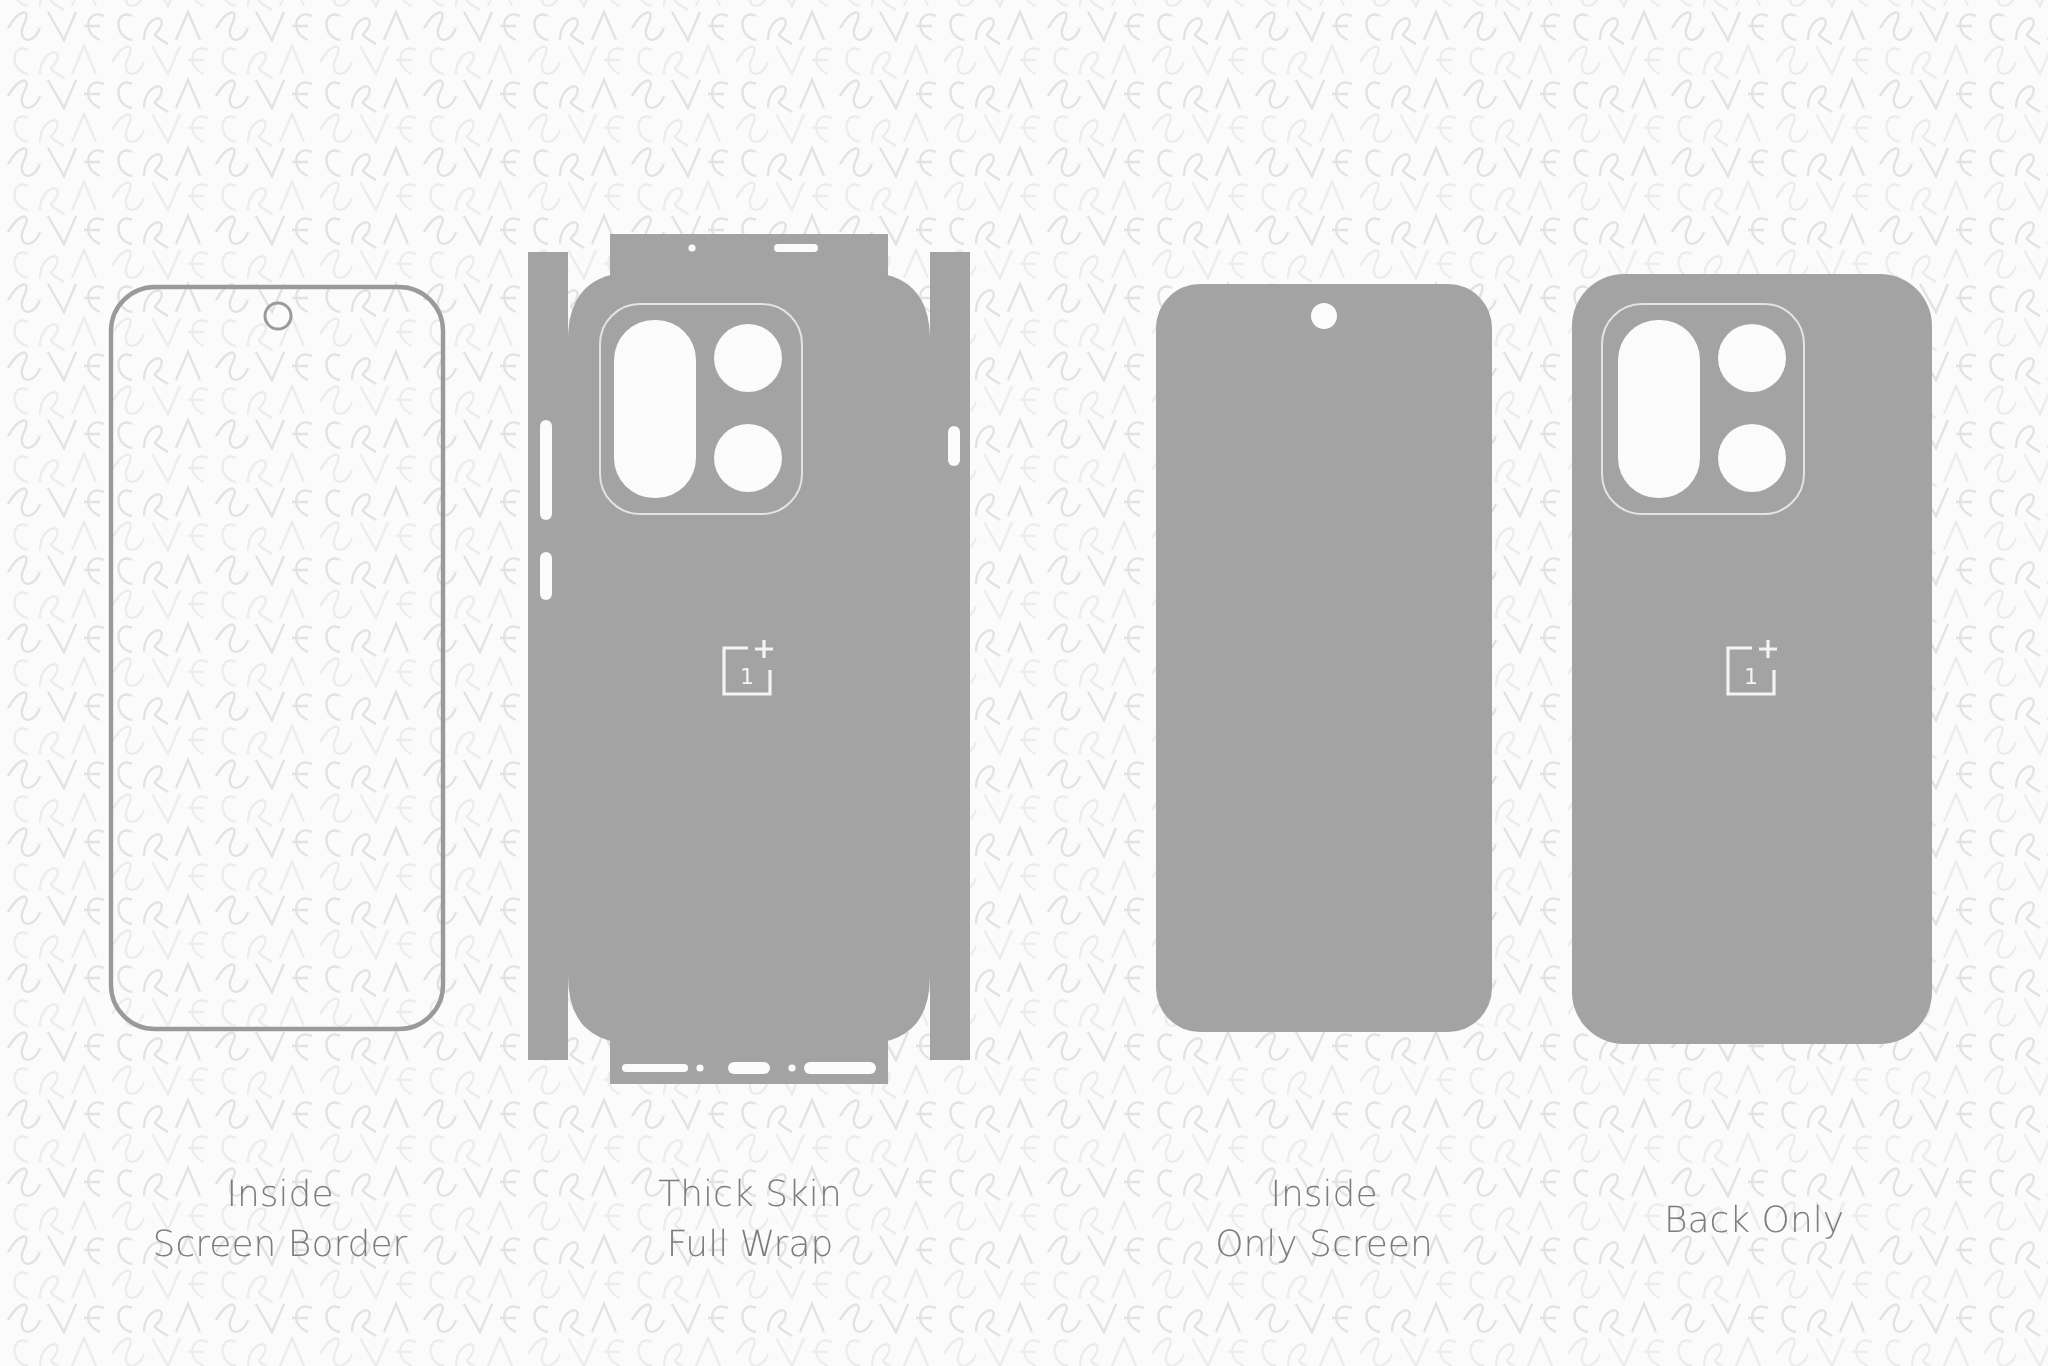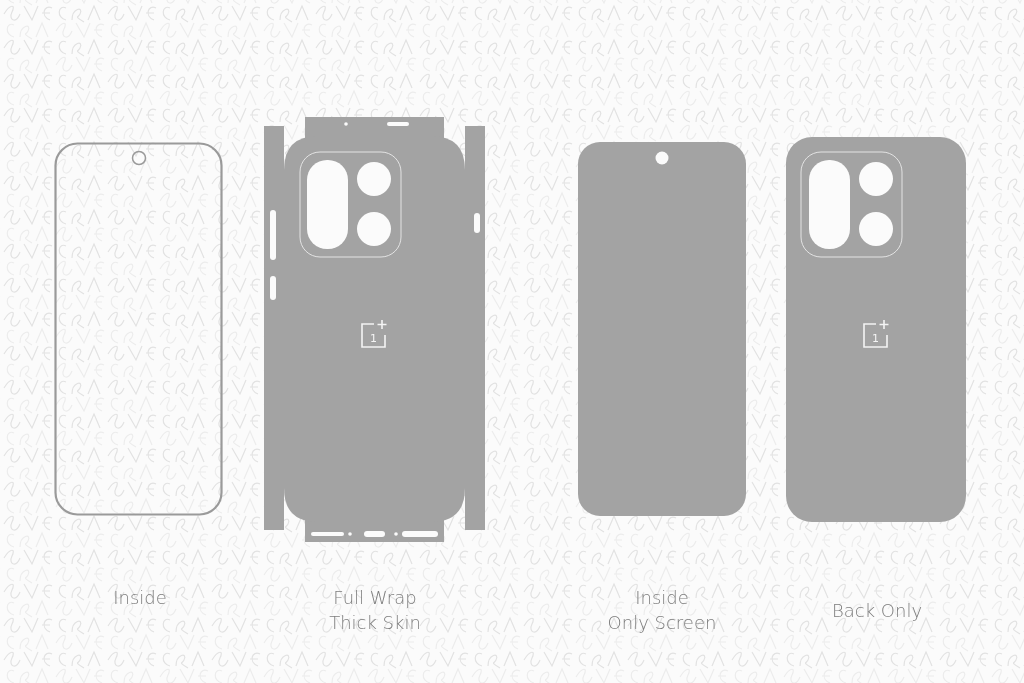--- a/index.html
+++ b/index.html
@@ -106,24 +106,25 @@
     <g stroke="#f4f4f4" fill="none" stroke-width="1.6">
       <path d="M876 324 L864 324 L864 347 L887 347 L887 335"></path>
       <path d="M884 320 L884 329 M879.5 324.5 L888.5 324.5"></path>
       <text x="875.5" y="342" font-size="11" fill="#f4f4f4" stroke="none" text-anchor="middle" font-family="DejaVu Sans, sans-serif">1</text>
     </g>
   </g>
 </svg>
 
 <div class="label" style="left:40px; top:585px;">
   <div>Inside</div>
+  <div>Screen Border</div>
 </div>
 <div class="label" style="left:275px; top:585px;">
+  <div>Thick Skin</div>
   <div>Full Wrap</div>
-  <div>Thick Skin</div>
 </div>
 <div class="label" style="left:562px; top:585px;">
   <div>Inside</div>
   <div>Only Screen</div>
 </div>
 <div class="label" style="left:777px; top:598px;">
   <div>Back Only</div>
 </div>
 
 </body></html>

